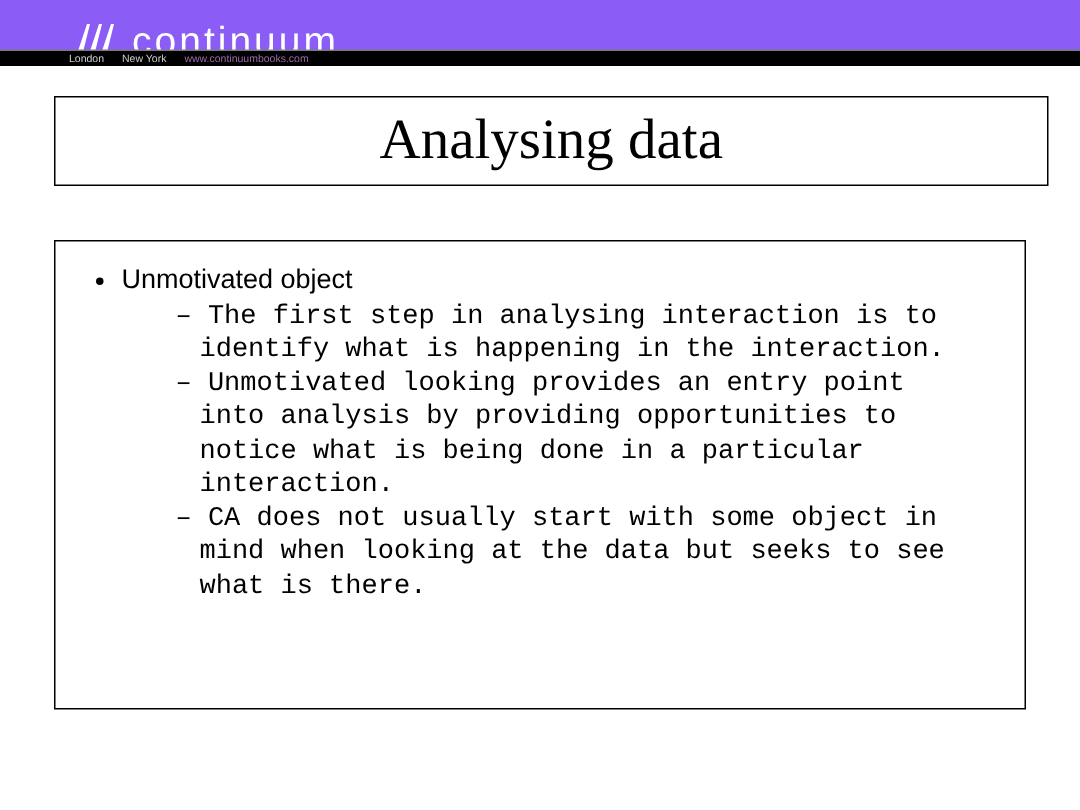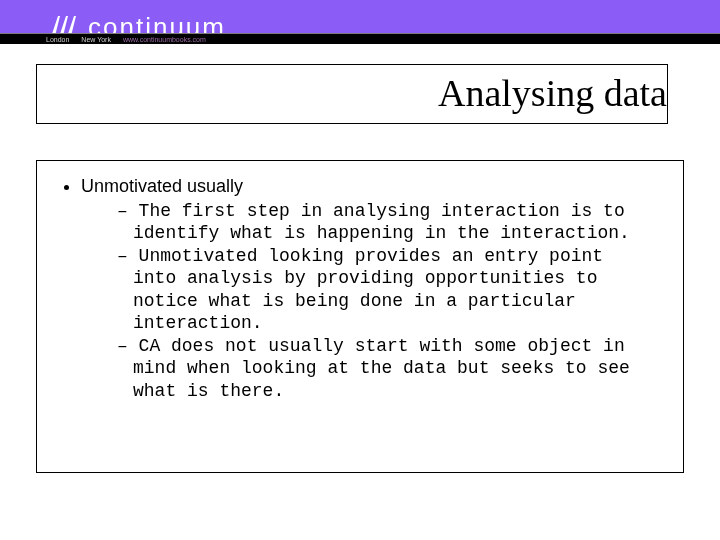--- a/index.html
+++ b/index.html
@@ -63,23 +63,23 @@
   }
   .subheader span {
     color: #cfcfcf;
     font-size: 7px;
     white-space: nowrap;
   }
   .subheader .url {
     color: #9b6aa6;
   }
   .title-box {
-    margin: 20px 52px 0 36px;
+    margin: 20px 21px 0 36px;
     border: 1.5px solid #000000;
-    text-align: right;
+    text-align: center;
     padding: 6px 0 8px 0;
     box-sizing: border-box;
   }
   .title-box h1 {
     margin: 0;
     font-family: "Times New Roman", Times, serif;
     font-weight: 400;
     font-size: 38px;
   }
   .content-box {
@@ -133,21 +133,21 @@
   </div>
 </div>
 
 <div class="title-box">
   <h1>Analysing data</h1>
 </div>
 
 <div class="content-box">
   <ul class="top">
     <li>
-      <span>Unmotivated usually</span>
+      <span>Unmotivated object</span>
       <ul class="sub">
         <li>The first step in analysing interaction is to identify what is happening in the interaction.</li>
         <li>Unmotivated looking provides an entry point into analysis by providing opportunities to notice what is being done in a particular interaction.</li>
         <li>CA does not usually start with some object in mind when looking at the data but seeks to see what is there.</li>
       </ul>
     </li>
   </ul>
 </div>
 
 </body></html>

